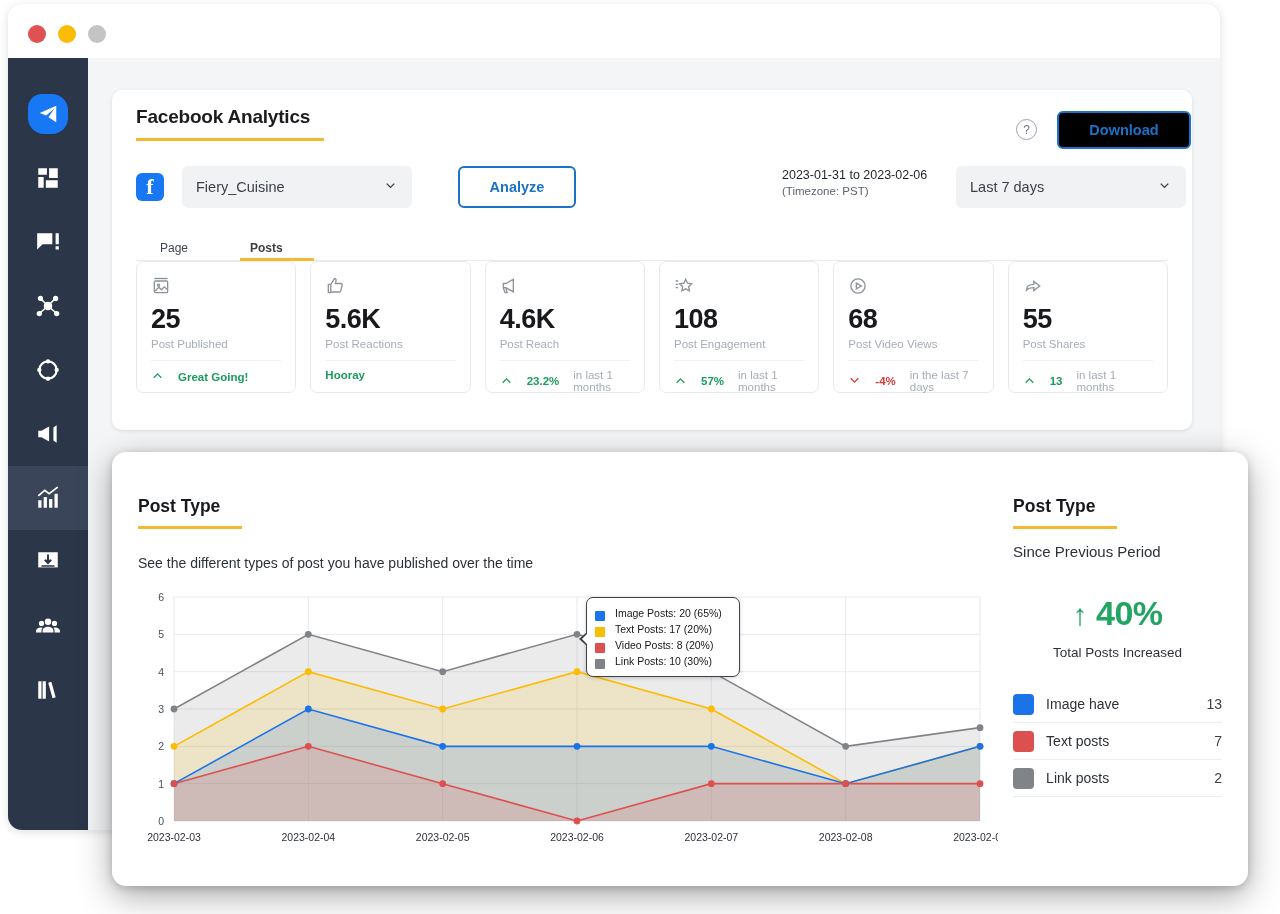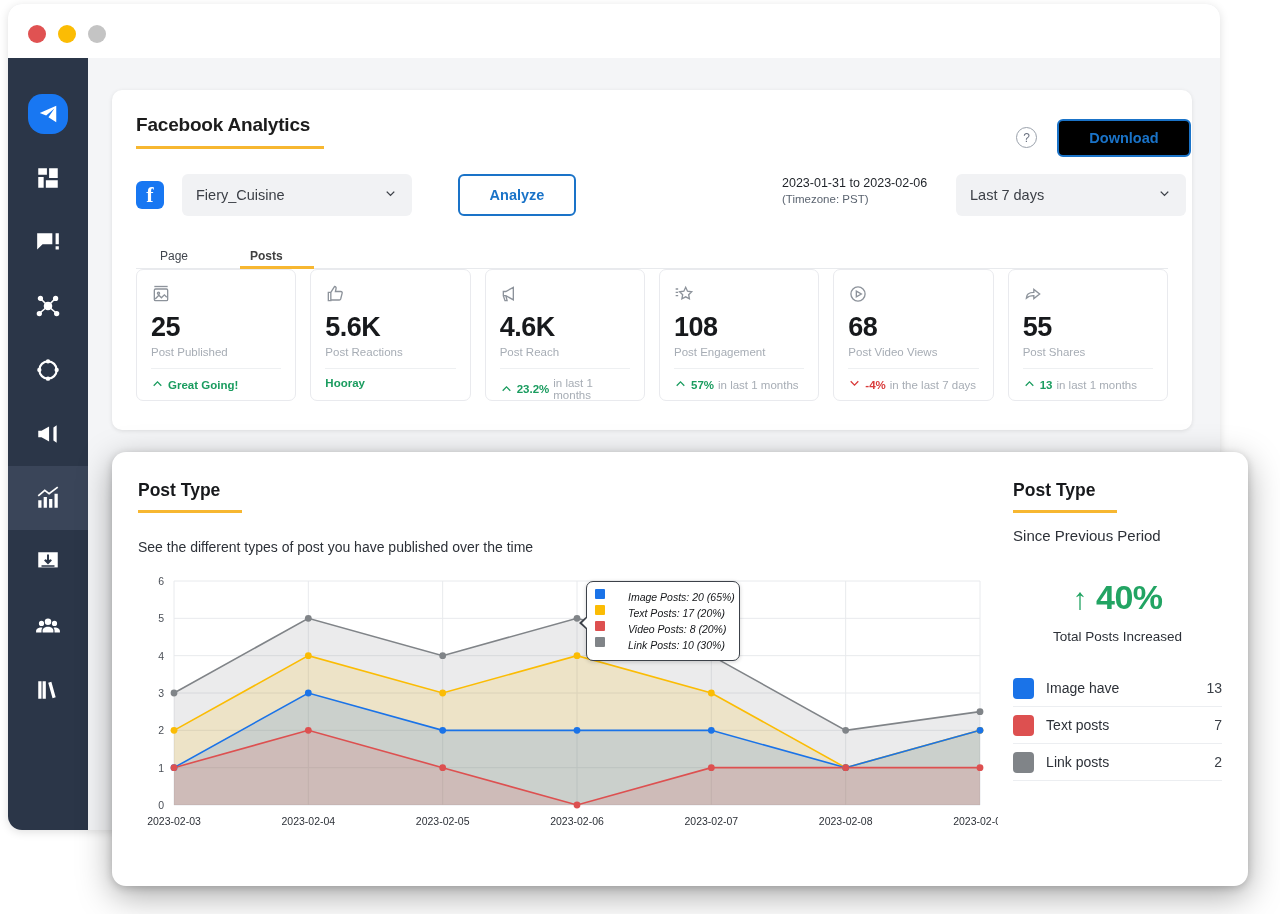--- a/index.html
+++ b/index.html
@@ -57,21 +57,21 @@
     background: #f4f5f7;
     padding: 36px 24px;
   }
 
   
   .an-card {
     position: absolute; left: 112px; top: 90px;
     width: 1080px; height: 340px;
     background: #fff; border-radius: 10px;
     box-shadow: 0 1px 4px rgba(0,0,0,0.10);
-    padding: 24px 24px 0 24px;
+    padding: 16px 24px 0 24px;
   }
   .page-title { font-size: 19px; font-weight: bold; color: #1c1c1c; letter-spacing: -0.2px; }
   .title-ul { width: 188px; height: 3px; background: #f7b731; margin-top: 10px; }
 
   .ctrl-row { position: relative; height: 56px; margin-top: 22px; }
   .fb-icon {
     position: absolute; left: 0; top: 10px;
     width: 28px; height: 28px; border-radius: 6px; background: #1877f2;
     display: flex; align-items: center; justify-content: center;
     color: #fff; font-size: 22px; font-weight: bold; font-family: "Liberation Serif", serif;
@@ -136,53 +136,53 @@
   .stat {
     width: 161px; height: 132px;
     border: 1px solid #e9eaee; border-radius: 7px;
     padding: 14px 14px 0 14px;
     background: #fff;
   }
   .stat .ico { height: 22px; color: #8d939b; }
   .stat .val { font-size: 27px; font-weight: bold; color: #17191c; margin-top: 6px; letter-spacing: -0.5px; }
   .stat .lbl { font-size: 11.5px; color: #a7adb5; margin-top: 3px; }
   .stat .sep { height: 1px; background: #eef0f2; margin-top: 10px; }
-  .stat .delta { font-size: 11.5px; margin-top: 8px; display: flex; align-items: center; gap: 4px; }
+  .stat .delta { font-size: 11.5px; margin-top: 8px; display: flex; align-items: center; gap: 14px; }
   .stat .delta b { font-weight: bold; }
   .up { color: #1a9c5f; }
   .down { color: #d93b3b; }
   .muted { color: #a7adb5; font-weight: normal; }
 
   
   .pt-card {
     position: absolute; left: 112px; top: 452px;
     width: 1136px; height: 434px;
     background: #fff; border-radius: 14px;
     box-shadow: 0 10px 34px rgba(0,0,0,0.34), 0 2px 8px rgba(0,0,0,0.18);
-    padding: 28px 26px;
+    padding: 44px 26px;
     display: flex;
   }
   .pt-left { width: 880px; position: relative; }
   .pt-right { width: 220px; position: relative; padding-left: 8px; }
   .pt-title { font-size: 17.5px; font-weight: bold; color: #17191c; }
   .pt-ul { width: 104px; height: 3px; background: #f7b731; margin-top: 9px; }
   .pt-desc { font-size: 14px; color: #2d3138; margin-top: 26px; }
 
   .chart-wrap { position: relative; margin-top: 18px; width: 860px; height: 260px; }
   .chart-svg { display: block; }
 
   .tooltip {
     position: absolute; left: 448px; top: 8px;
     width: 154px;
     background: #fff; border: 1.6px solid #3c4149; border-radius: 7px;
     padding: 7px 8px; font-size: 10.5px; color: #15171a;
     box-shadow: 0 1px 4px rgba(0,0,0,0.18);
     z-index: 5;
   }
-  .tooltip .tr { display: flex; align-items: flex-start; gap: 23px; line-height: 16px; white-space: nowrap; font-style: italic; }
+  .tooltip .tr { display: flex; align-items: flex-end; gap: 10px; line-height: 16px; white-space: nowrap; }
   .sw { width: 10px; height: 10px; border-radius: 1px; flex: none; }
   .tooltip::before {
     content: ""; position: absolute; left: -8px; top: 34px;
     border-top: 7px solid transparent; border-bottom: 7px solid transparent;
     border-right: 8px solid #3c4149;
   }
   .tooltip::after {
     content: ""; position: absolute; left: -5px; top: 35px;
     border-top: 6px solid transparent; border-bottom: 6px solid transparent;
     border-right: 6px solid #fff;

